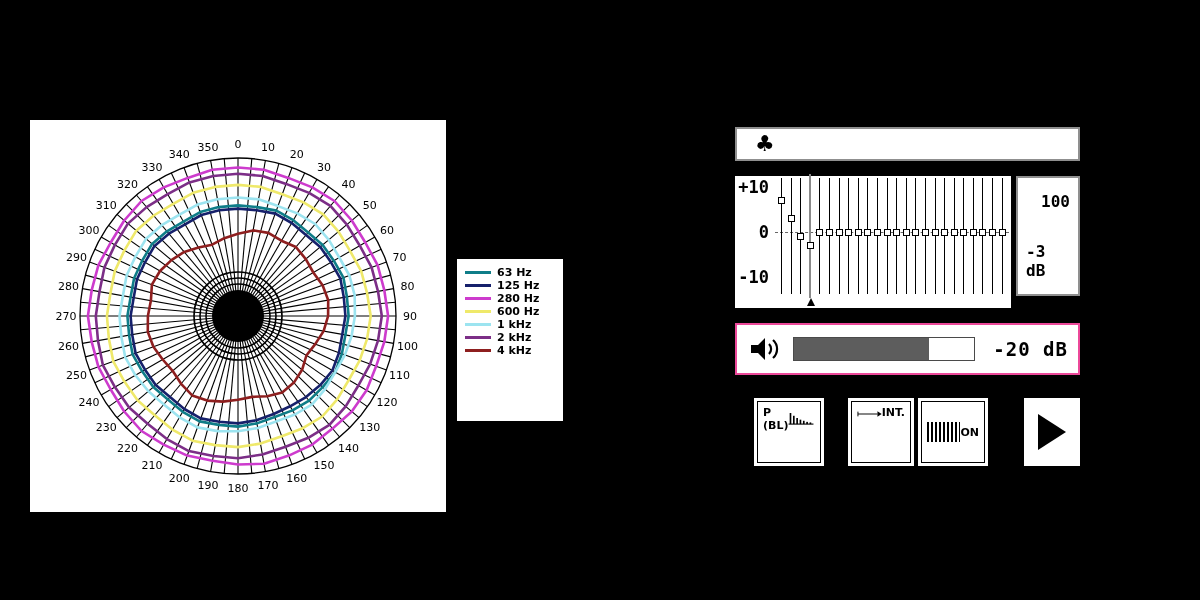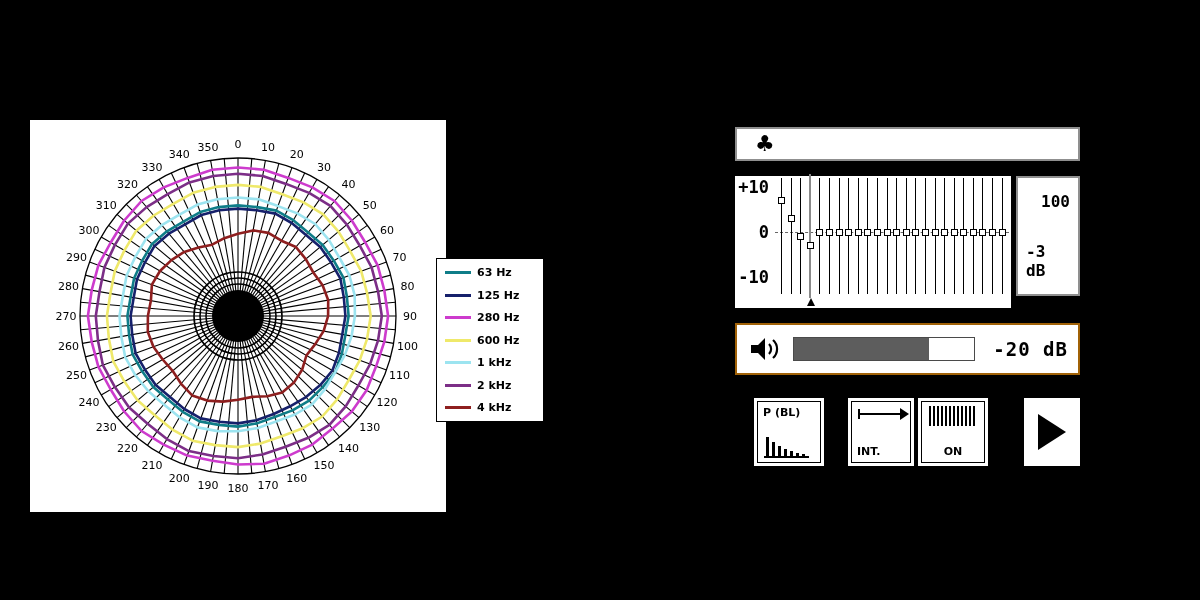--- a/index.html
+++ b/index.html
@@ -11,23 +11,23 @@
     overflow:hidden;
     color:#000;
   }
   .panel { position:absolute; background:#fff; }
 
   
   #polar-panel { left:30px; top:120px; width:416px; height:392px; }
 
   
   #legend-box {
-    left:436px; top:258px; width:108px; height:164px;
+    left:456px; top:258px; width:108px; height:164px;
     border:1px solid #000; padding:7px 8px;
-    display:flex; flex-direction:column; justify-content:space-between;
+    display:flex; flex-direction:column; justify-content:flex-start;
   }
   .legend-row { display:flex; align-items:center; gap:6px; }
   .legend-swatch { width:26px; height:3px; flex:0 0 26px; }
   .legend-label { font-size:11px; font-weight:bold; }
 
   
   #header-box {
     left:735px; top:127px; width:345px; height:34px;
     border:2px solid #8f8f8f; display:flex; align-items:center; padding-left:18px;
   }
@@ -68,42 +68,42 @@
     border:2px solid #8f8f8f;
     display:flex; flex-direction:column; justify-content:space-between;
     align-items:flex-end; padding:14px 8px;
     font-family:"DejaVu Sans Mono","Liberation Mono",monospace;
     font-weight:bold; font-size:16px;
   }
 
   
   #volume-box {
     left:735px; top:323px; width:345px; height:52px;
-    border:2px solid #a16207;
+    border:2px solid #ec4899;
     display:flex; align-items:center; padding:0 10px 0 12px; gap:10px;
   }
   #vol-bar { width:182px; height:24px; border:1px solid #4a4a4a; background:#fff; position:relative; }
   #vol-fill { height:100%; background:#5d5d5d; }
   #vol-label {
     margin-left:auto;
     font-family:"DejaVu Sans Mono","Liberation Mono",monospace;
     font-weight:bold; font-size:19px; letter-spacing:1px;
   }
 
   
   .sq-button {
     position:absolute; top:396px; width:74px; height:72px;
     background:#fff; border:2px solid #000; padding:3px; cursor:pointer;
   }
   #btn-pbl { left:752px; }
   #btn-int { left:846px; width:70px; }
   #btn-on  { left:916px; }
   .btn-inner {
     width:100%; height:100%; border:1px solid #000;
-    display:flex; flex-direction:column; justify-content:space-between;
+    display:flex; justify-content:space-between;
     padding:4px 5px;
   }
   .btn-label { font-weight:bold; font-size:11px; }
   .btn-label.center { align-self:center; }
   .hatch {
     width:48px; height:20px; align-self:center;
     background:repeating-linear-gradient(90deg,#000 0 2px,#fff 2px 4px);
   }
   #play-area {
     position:absolute; left:1024px; top:398px; width:56px; height:68px;

